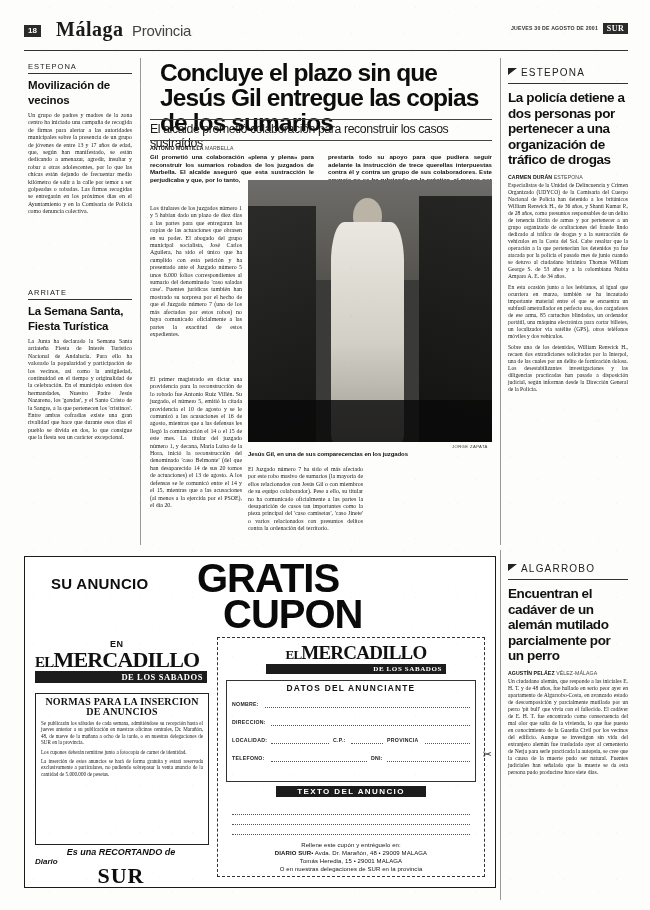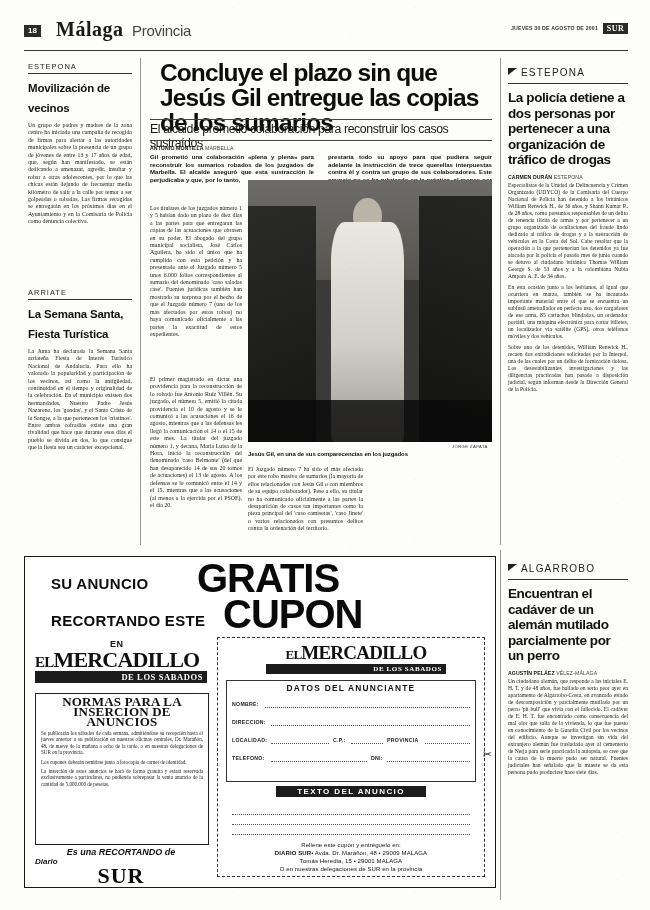--- a/index.html
+++ b/index.html
@@ -124,21 +124,21 @@
     height: 1px;
     background: #333;
     margin-top: 2px;
   }
 
   
   .hl-small {
     font-family: "Liberation Sans", sans-serif;
     font-weight: bold;
     font-size: 11.5px;
-    line-height: 20px;
+    line-height: 15px;
     color: #111;
     letter-spacing: -0.2px;
   }
   .hl-main {
     font-family: "Liberation Sans", sans-serif;
     font-weight: bold;
     font-size: 24.5px;
     line-height: 25px;
     letter-spacing: -0.9px;
     color: #0d0d0d;
@@ -308,21 +308,21 @@
     margin-top: -2px;
   }
   .normas-box {
     position: absolute;
     border: 1px solid #222;
     background: #fff;
   }
   .normas-title {
     font-family: "Liberation Serif", serif;
     font-weight: bold;
-    font-size: 13px;
+    font-size: 10px;
     text-align: center;
     letter-spacing: 0.2px;
     color: #111;
     line-height: 10px;
     margin: 3px 4px 3px 4px;
   }
   .normas-body {
     font-family: "Liberation Serif", serif;
     font-size: 5.1px;
     line-height: 6.4px;
@@ -518,21 +518,20 @@
       <span>AGUSTÍN PELÁEZ</span>
       <span class="place">VÉLEZ-MÁLAGA</span>
     </div>
     <div class="body-txt-s">Un ciudadano alemán, que responde a las iniciales E. H. T. y de 48 años, fue hallado en serio peor ayer en apartamento de Algarrobo-Costa, en avanzado estado de descomposición y parcialmente mutilado por un perro 'pit bull' que vivía con el fallecido. El cadáver de E. H. T. fue encontrado como consecuencia del mal olor que salía de la vivienda, lo que fue puesto en conocimiento de la Guardia Civil por los vecinos del edificio. Aunque se investigan sin vida del extranjero alemán fue trasladado ayer al cementerio de Nerja para serle practicada la autopsia, se cree que la causa de la muerte pudo ser natural. Fuentes judiciales han señalado que la muerte se da esta persona pudo producirse hace siete días.</div>
   </div>
 
   <div class="ad-box" style="left:24px; top:556px; width:470px; height:330px;">
 
     <div class="ad-suanuncio" style="left:26px; top:18px;">SU ANUNCIO</div>
     <div class="ad-gratis" style="left:172px; top:2px;">GRATIS</div>
-    <div class="ad-suanuncio" style="left:26px; top:55px;">RECORTANDO ESTE</div>
     <div class="ad-gratis" style="left:198px; top:38px;">CUPON</div>
     <div class="ad-en" style="left:85px; top:82px;">EN</div>
 
     <div class="merc-wrap" style="left:10px; top:92px; width:172px;">
       <div class="merc-title">
         <span class="sm">EL</span><span>MERCADILLO</span>
       </div>
       <div class="merc-bar">DE LOS SABADOS</div>
     </div>
 

